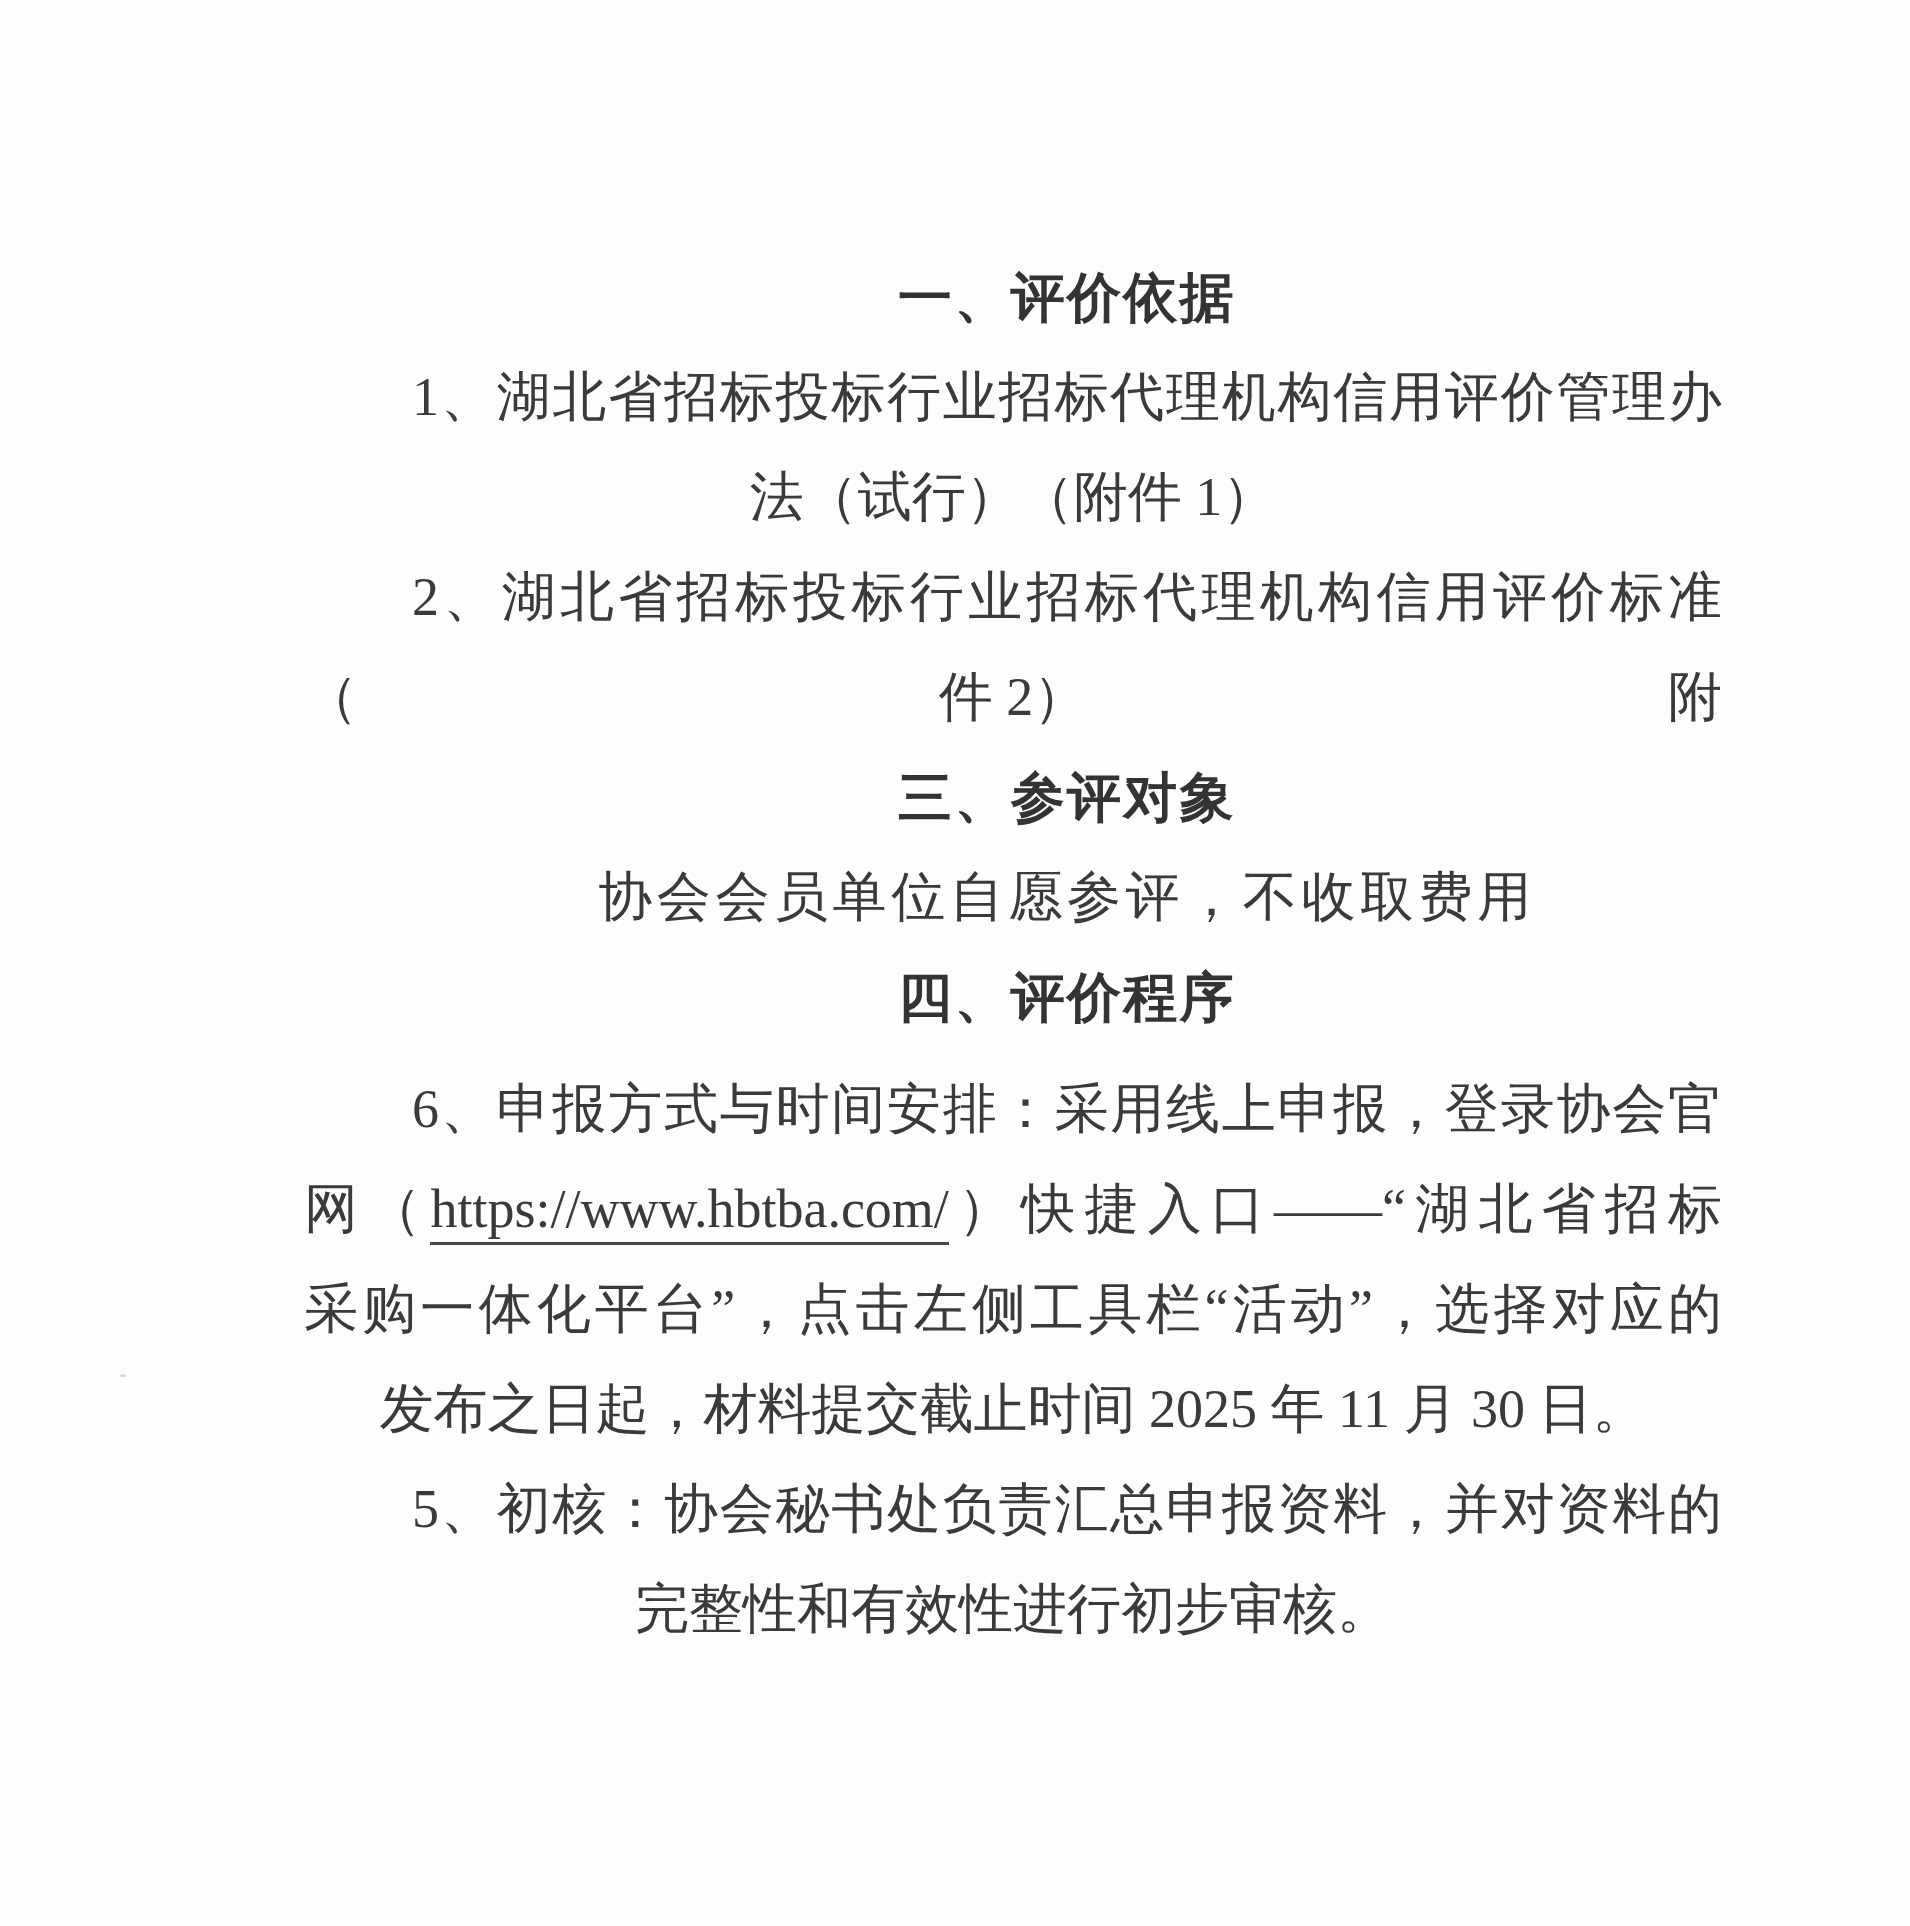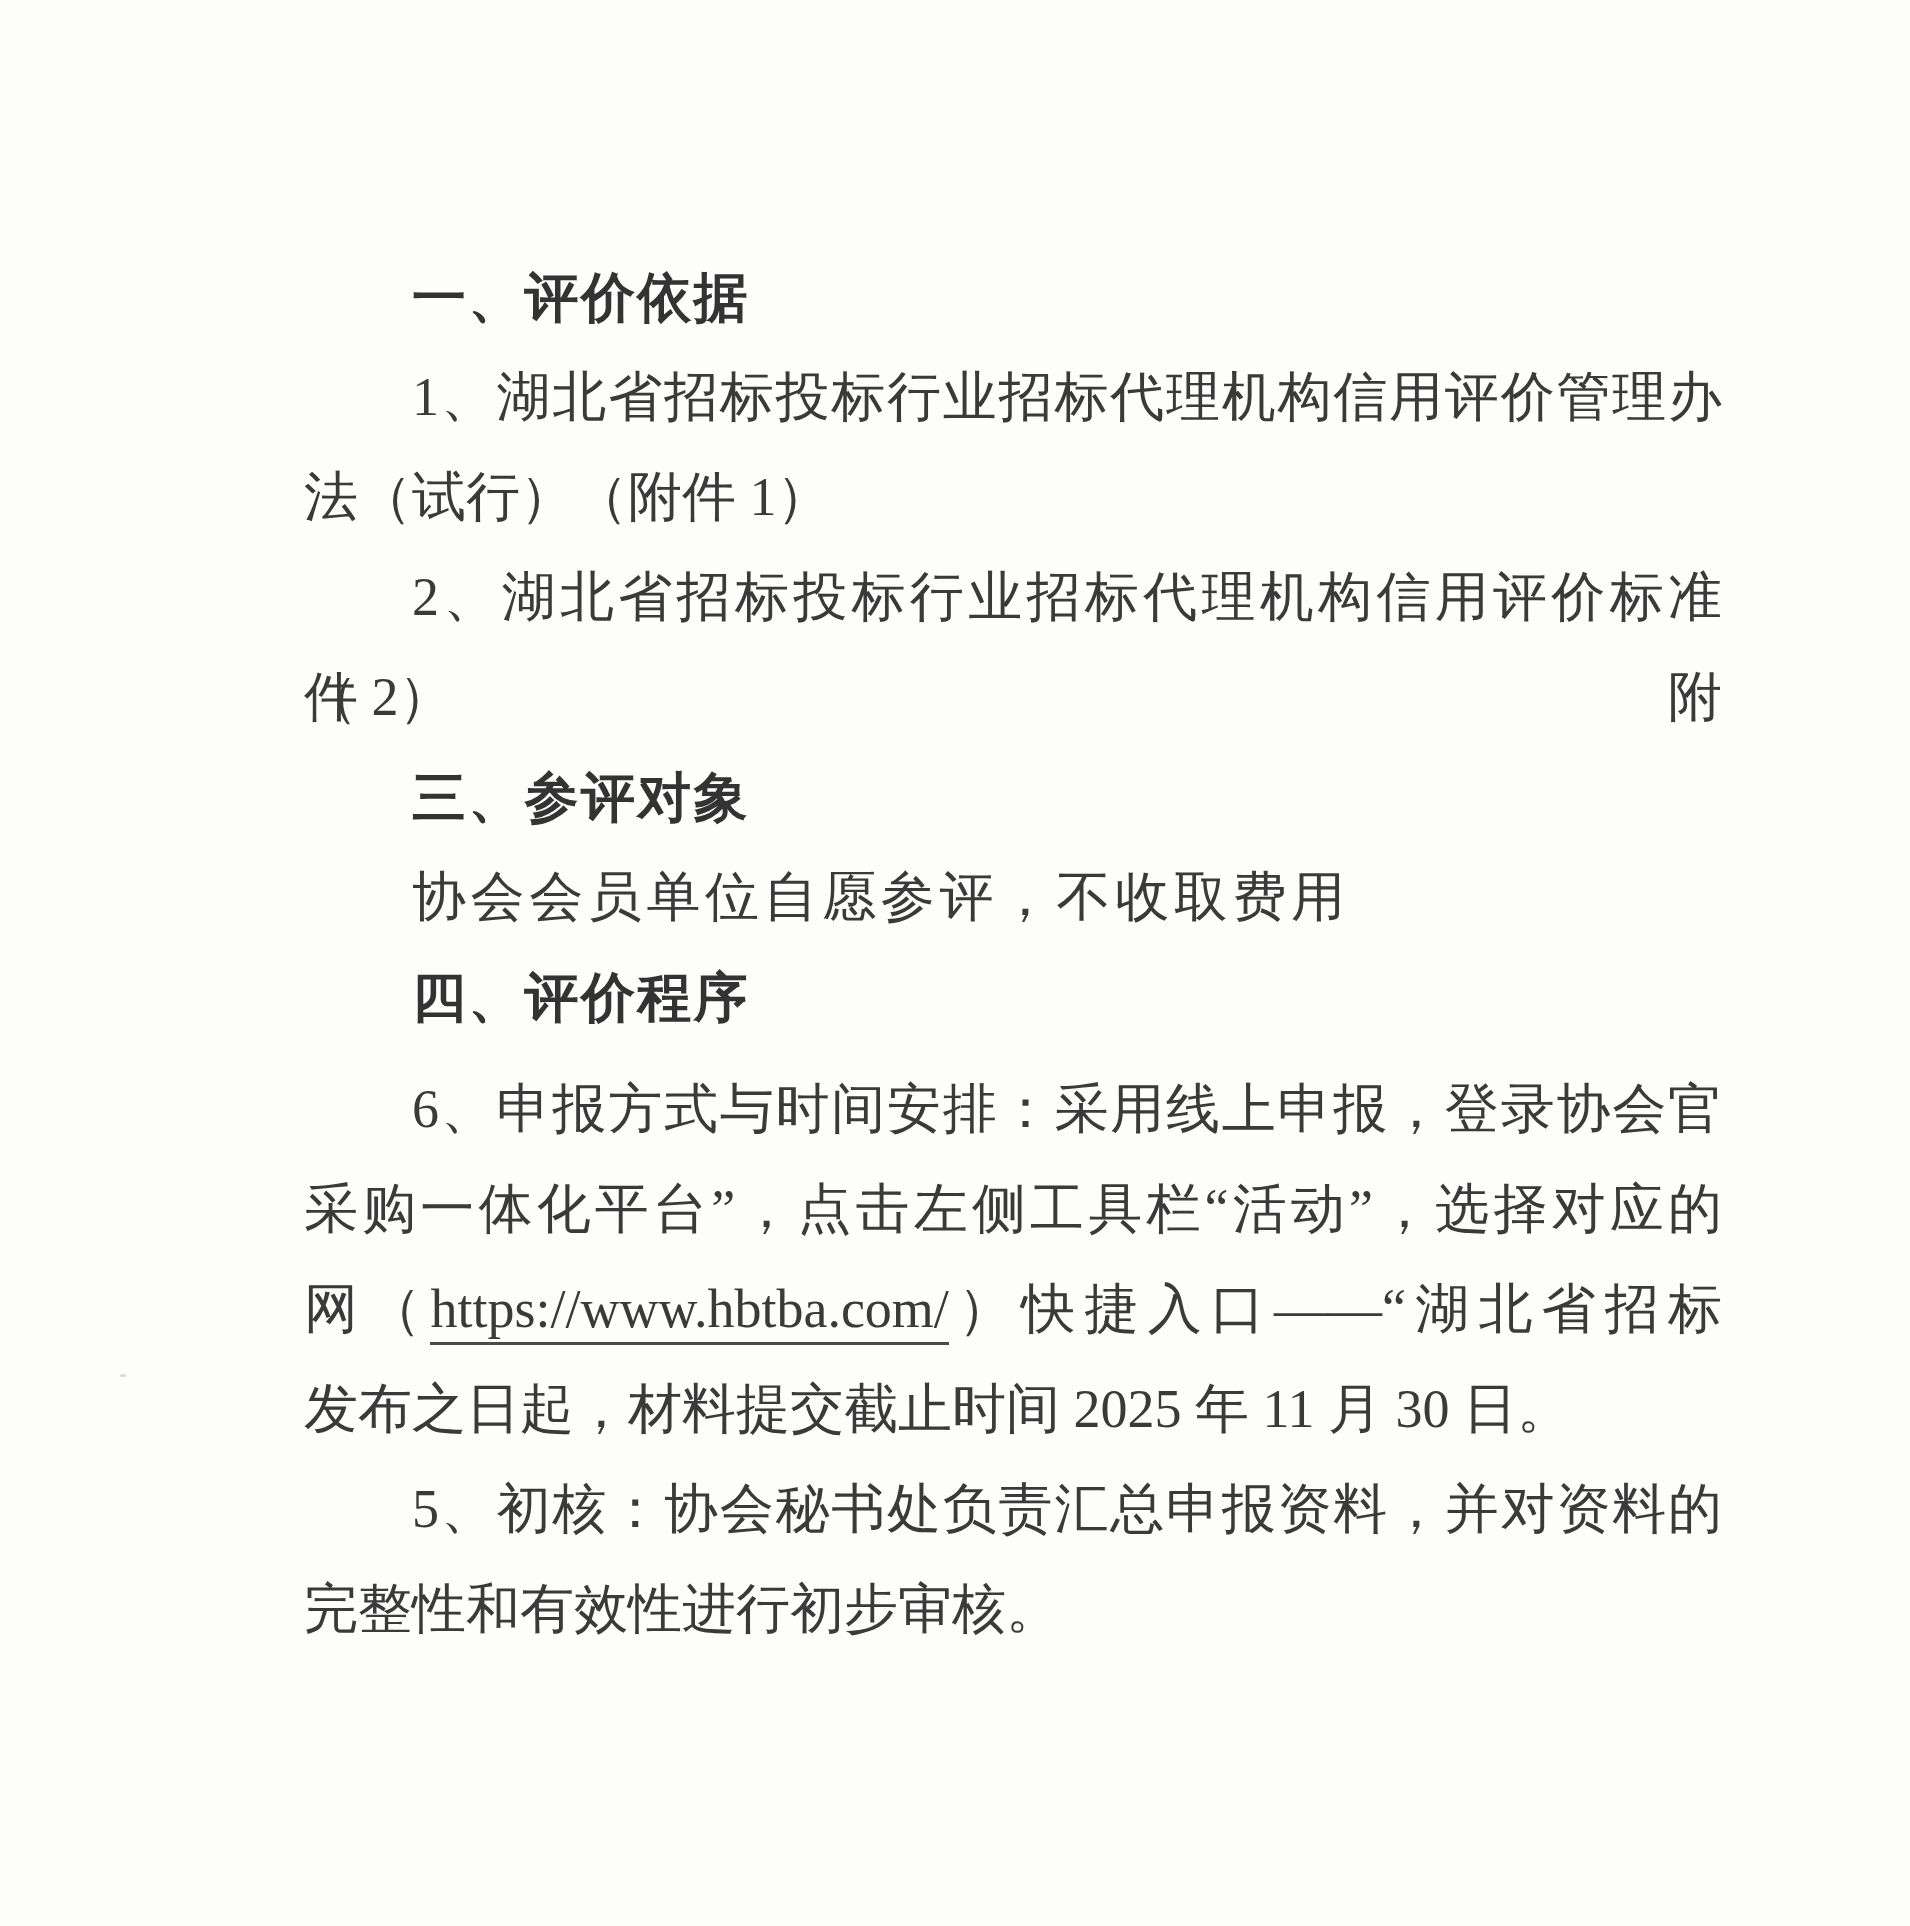--- a/index.html
+++ b/index.html
@@ -26,21 +26,21 @@
     position: absolute;
     left: 304px;
     top: 247px;
     width: 1418px;
   }
   .line {
     height: 100px;
     line-height: 100px;
     font-size: 54px;
     color: #3a3a3a;
-    text-align: left;
+    text-align: center;
     white-space: normal;
   }
   .indent {
     text-indent: 108px;
   }
   .fill {
     text-align: justify;
     text-align-last: justify;
     font-family: Liberation Serif, serif;
   }
@@ -88,23 +88,23 @@
     <div class="line">件 2）</div>
 
 
     <div class="line heading indent">三、参评对象</div>
     <div class="line indent spread">协会会员单位自愿参评，不收取费用</div>
 
     <div class="line heading indent">四、评价程序</div>
 
     <div class="line indent fill gap">6、申报方式与时间安排：采用线上申报，登录协会官</div>
 
+    <div class="line fill"><span>网（</span><span class="url">https://www.hbtba.com/</span><span>）快捷入口——“湖北省招标</span></div>
+
     <div class="line fill">采购一体化平台”，点击左侧工具栏“活动”，选择对应的</div>
-
-    <div class="line fill"><span>网（</span><span class="url">https://www.hbtba.com/</span><span>）快捷入口——“湖北省招标</span></div>
     <div class="line">发布之日起，材料提交截止时间 2025 年 11 月 30 日。</div>
 
     <div class="line indent fill">5、初核：协会秘书处负责汇总申报资料，并对资料的</div>
     <div class="line">完整性和有效性进行初步审核。</div>
 
   </div>
 
 </div>
 
 

